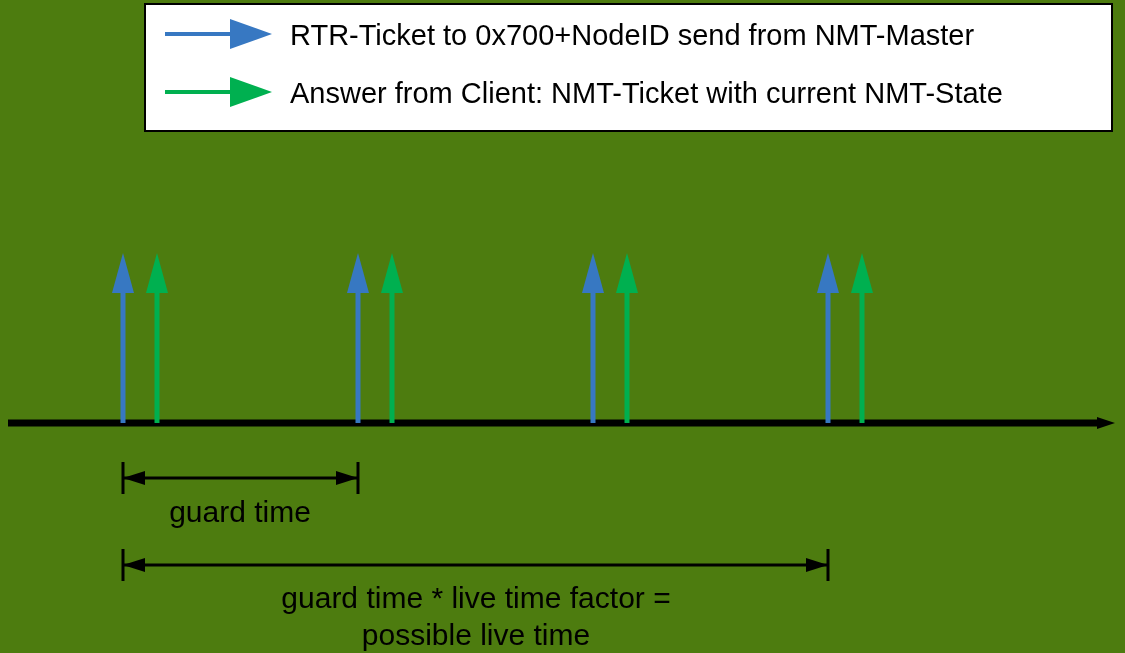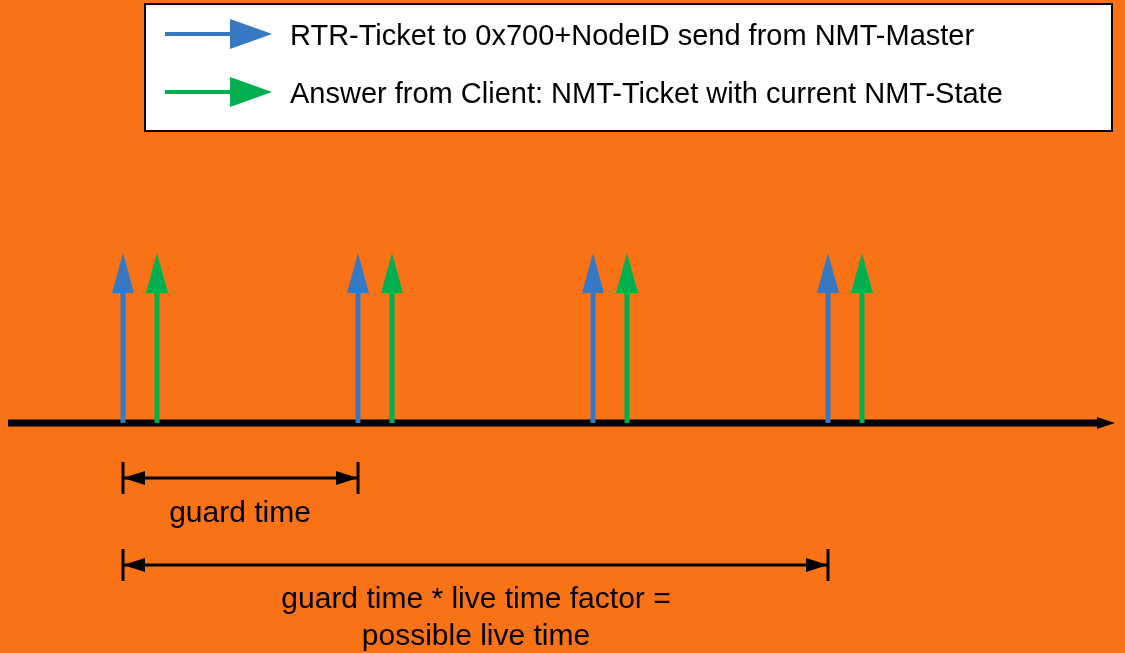--- a/index.html
+++ b/index.html
@@ -7,21 +7,21 @@
     padding: 0;
     background: #ffffff;
   }
   body {
     font-family: "Liberation Sans", sans-serif;
   }
   #stage {
     position: relative;
     width: 1125px;
     height: 653px;
-    background: #f97316;
+    background: #4d7c0f;
     overflow: hidden;
   }
   #stage svg {
     position: absolute;
     left: 0;
     top: 0;
     display: block;
   }
   .legend-text {
     font-family: "Liberation Sans", sans-serif;

